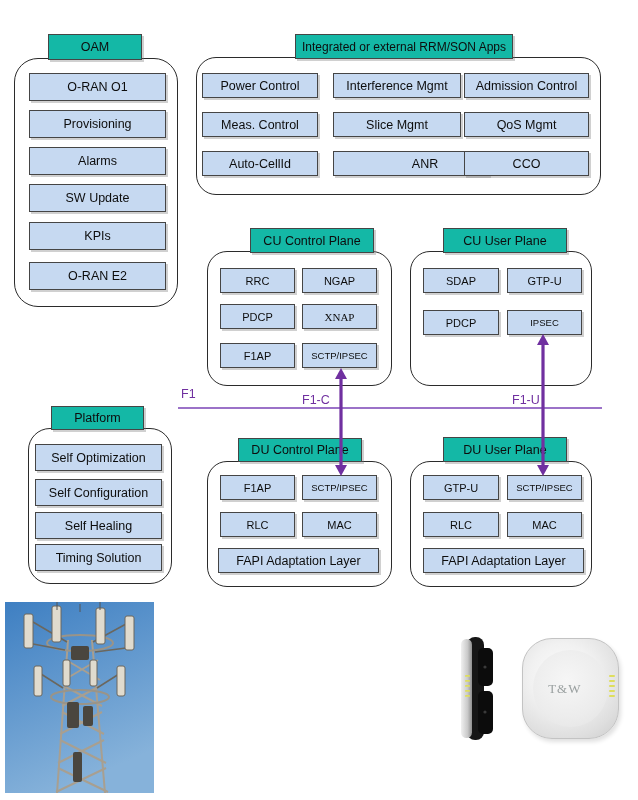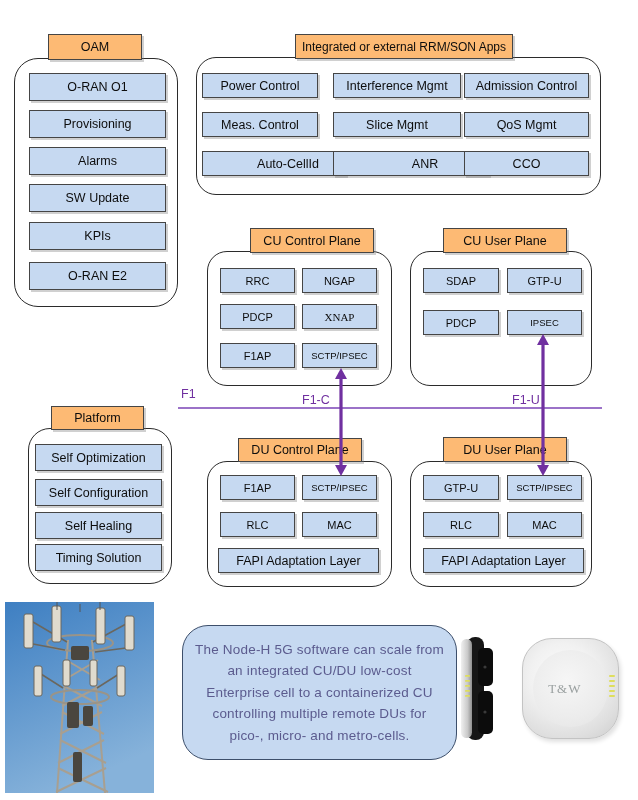--- a/index.html
+++ b/index.html
@@ -1,20 +1,20 @@
 <!DOCTYPE html>
 <html><head>
 <meta charset="utf-8">
 <style>
   html,body{margin:0;padding:0;background:#ffffff;}
   #canvas{position:relative;width:638px;height:800px;background:#ffffff;
           font-family:"Liberation Sans",sans-serif;overflow:hidden;}
 
   .panel{position:absolute;background:#ffffff;border:1.6px solid #2b2b2b;border-radius:24px;z-index:1;}
-  .tab{position:absolute;background:#fdba74;border:1.4px solid #454545;
+  .tab{position:absolute;background:#14b8a6;border:1.4px solid #454545;
        box-shadow:2px 2px 0 rgba(120,120,120,.35);
        display:flex;align-items:center;justify-content:center;
        font-size:12.5px;color:#0d0d0d;white-space:nowrap;z-index:3;}
   .tab.tight{font-size:12px;}
   .cell{position:absolute;background:#c6d9f1;border:1.4px solid #454545;
         box-shadow:2px 2px 0 rgba(120,120,120,.35);
         display:flex;align-items:center;justify-content:center;
         font-size:12.5px;color:#0d0d0d;white-space:nowrap;z-index:2;}
   .cell.md{font-size:11px;}
   .cell.sm{font-size:9.5px;}
@@ -72,21 +72,21 @@
   <div class="cell" style="left:29px;top:184px;width:135px;height:26px;text-align:right;">SW Update</div>
   <div class="cell" style="left:29px;top:222px;width:135px;height:26px;">KPIs</div>
   <div class="cell" style="left:29px;top:262px;width:135px;height:26px;">O-RAN E2</div>
 
   <div class="cell" style="left:202px;top:73px;width:114px;height:23px;">Power Control</div>
   <div class="cell" style="left:333px;top:73px;width:126px;height:23px;">Interference Mgmt</div>
   <div class="cell" style="left:464px;top:73px;width:123px;height:23px;">Admission Control</div>
   <div class="cell" style="left:202px;top:112px;width:114px;height:23px;">Meas. Control</div>
   <div class="cell" style="left:333px;top:112px;width:126px;height:23px;">Slice Mgmt</div>
   <div class="cell" style="left:464px;top:112px;width:123px;height:23px;">QoS Mgmt</div>
-  <div class="cell" style="left:202px;top:151px;width:114px;height:23px;padding-left:28px;">Auto-CellId</div>
+  <div class="cell" style="left:202px;top:151px;width:114px;height:23px;">Auto-CellId</div>
   <div class="cell" style="left:333px;top:151px;width:126px;height:23px;padding-left:28px;">ANR</div>
   <div class="cell" style="left:464px;top:151px;width:123px;height:23px;">CCO</div>
 
   <div class="cell md" style="left:220px;top:268px;width:73px;height:23px;">RRC</div>
   <div class="cell md" style="left:302px;top:268px;width:73px;height:23px;">NGAP</div>
   <div class="cell md" style="left:220px;top:304px;width:73px;height:23px;">PDCP</div>
   <div class="cell md" style="left:302px;top:304px;width:73px;height:23px;font-family:Liberation Serif, serif;">XNAP</div>
   <div class="cell md" style="left:220px;top:343px;width:73px;height:23px;">F1AP</div>
   <div class="cell sm" style="left:302px;top:343px;width:73px;height:23px;">SCTP/IPSEC</div>
 
@@ -162,27 +162,20 @@
       <rect x="66" y="44" width="18" height="14" rx="2"></rect>
       <rect x="62" y="100" width="12" height="26" rx="2"></rect>
       <rect x="78" y="104" width="10" height="20" rx="2"></rect>
       <rect x="68" y="150" width="9" height="30" rx="2"></rect>
     </g>
     <g stroke="#555" stroke-width="1">
       <path d="M52 0 L52 8 M75 2 L75 10 M95 0 L95 8"></path>
     </g>
   </svg>
 
-  <div class="caption-box">
-    <div>The Node-H 5G software can scale from</div>
-    <div>an integrated CU/DU low-cost</div>
-    <div>Enterprise cell to a containerized CU</div>
-    <div>controlling multiple remote DUs for</div>
-    <div>pico-, micro- and metro-cells.</div>
-  </div>
 
   <svg id="small-cell" viewBox="0 0 40 105">
     <defs>
       <linearGradient id="silver" x1="0" y1="0" x2="1" y2="0">
         <stop offset="0" stop-color="#f0f0f0"></stop>
         <stop offset="0.6" stop-color="#c9c9c9"></stop>
         <stop offset="1" stop-color="#8f8f8f"></stop>
       </linearGradient>
     </defs>
     <rect x="9" y="1" width="17" height="103" rx="8" fill="#161616"></rect>

